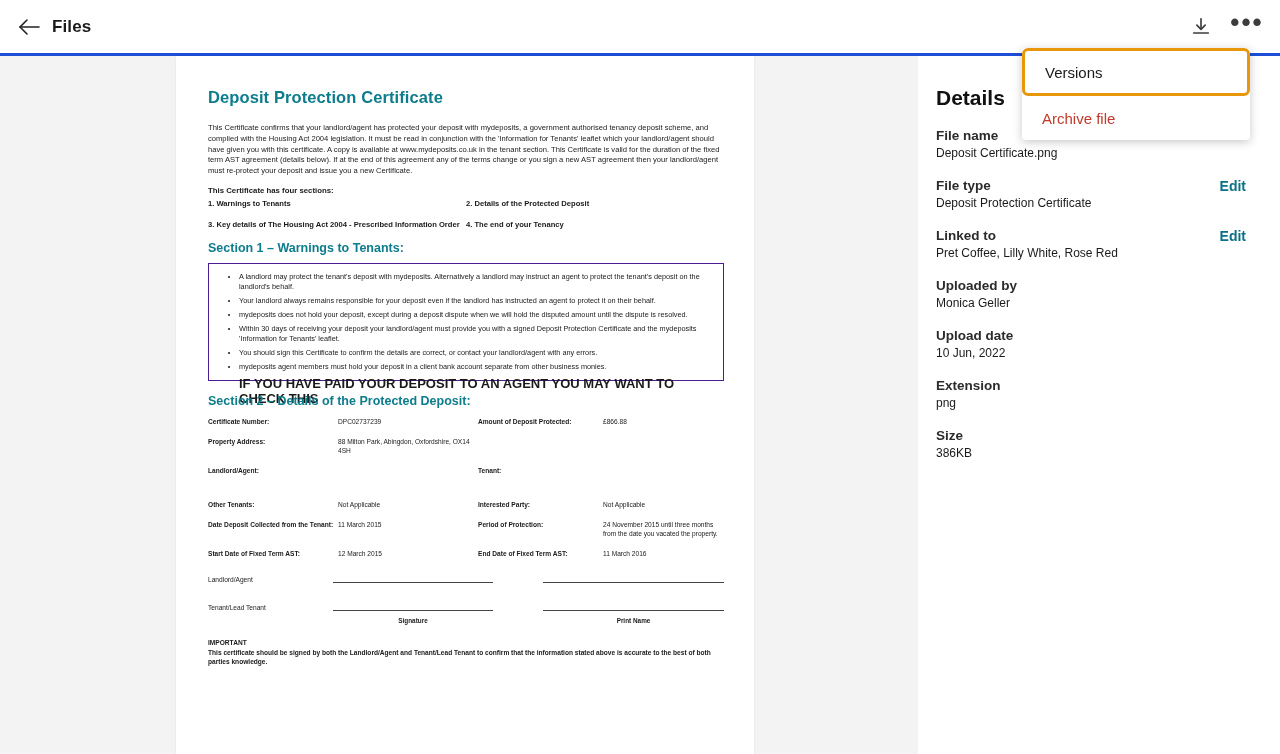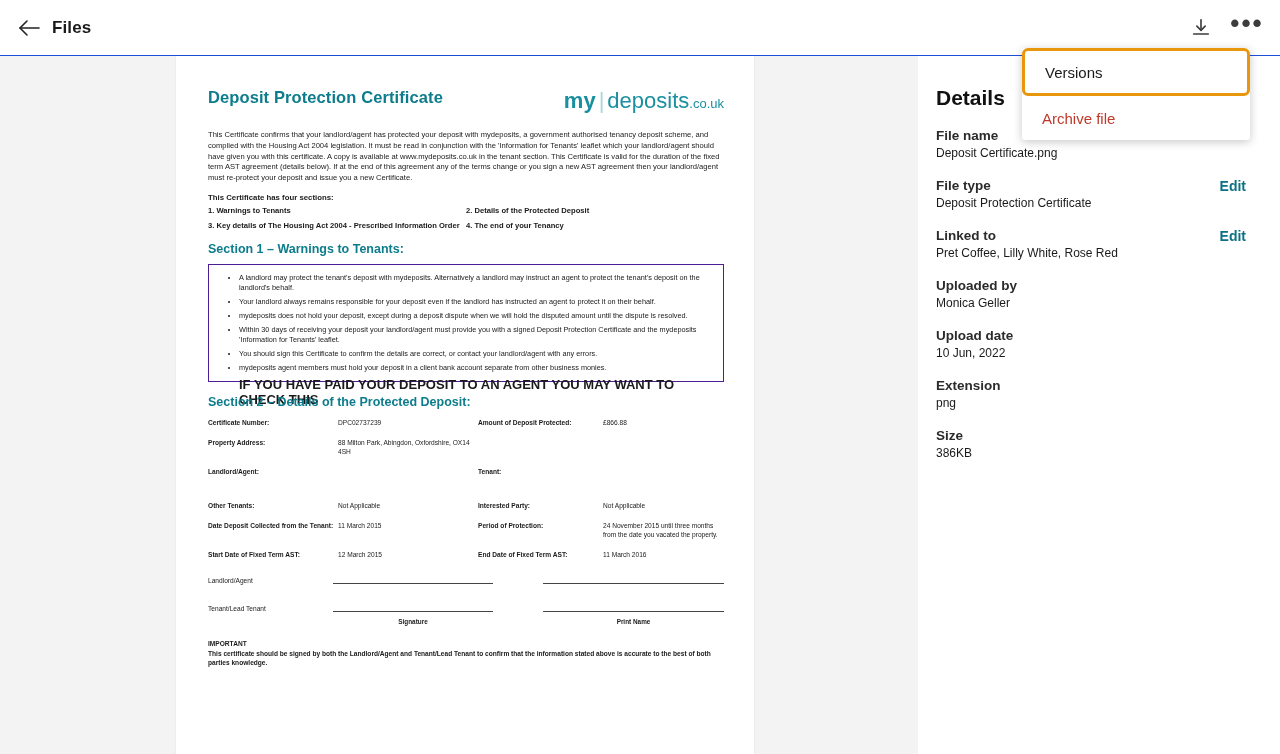--- a/index.html
+++ b/index.html
@@ -14,21 +14,21 @@
     position: relative;
     width: 1280px; height: 754px;
     background: #ffffff;
   }
 
   
   .topbar {
     position: absolute; top: 0; left: 0;
     width: 1280px; height: 56px;
     background: #ffffff;
-    border-bottom: 1px solid #1d4ed8;
+    border-bottom: 3px solid #1d4ed8;
     display: flex; align-items: center;
   }
   .back-arrow {
     margin-left: 18px;
     width: 22px; height: 22px;
     display: flex; align-items: center; justify-content: center;
     color: #222;
     cursor: pointer;
   }
   .back-arrow svg { display: block; }
@@ -113,21 +113,21 @@
   .strong-line {
     margin-top: 9px;
     font-size: 7.8px;
     font-weight: bold;
     color: #1a1a1a;
   }
   .four-sections {
     margin-top: 4px;
     display: grid;
     grid-template-columns: 1fr 1fr;
-    row-gap: 6px;
+    row-gap: 12px;
     font-size: 7.6px;
     font-weight: bold;
     color: #1a1a1a;
   }
   .four-sections span { display: block; }
 
   .section-head {
     margin-top: 12px;
     font-size: 12.5px;
     font-weight: bold;
@@ -289,26 +289,20 @@
   </div>
 
   <div class="content">
 
     <div class="viewer">
       <div class="page">
         <div class="doc">
 
           <div class="doc-head">
             <div class="doc-title">Deposit Protection Certificate</div>
-            <div class="brand">
-              <span class="my">my</span>
-              <span class="bar">|</span>
-              <span class="dep">deposits</span>
-              <span class="uk">.co.uk</span>
-            </div>
           </div>
 
           <div class="intro">This Certificate confirms that your landlord/agent has protected your deposit with mydeposits, a government authorised tenancy deposit scheme, and complied with the Housing Act 2004 legislation. It must be read in conjunction with the 'Information for Tenants' leaflet which your landlord/agent should have given you with this certificate. A copy is available at www.mydeposits.co.uk in the tenant section. This Certificate is valid for the duration of the fixed term AST agreement (details below). If at the end of this agreement any of the terms change or you sign a new AST agreement then your landlord/agent must re-protect your deposit and issue you a new Certificate.</div>
 
           <div class="strong-line">This Certificate has four sections:</div>
           <div class="four-sections">
             <span>1.   Warnings to Tenants</span>
             <span>2.   Details of the Protected Deposit</span>
             <span>3.   Key details of The Housing Act 2004 - Prescribed Information Order</span>
             <span>4.   The end of your Tenancy</span>

